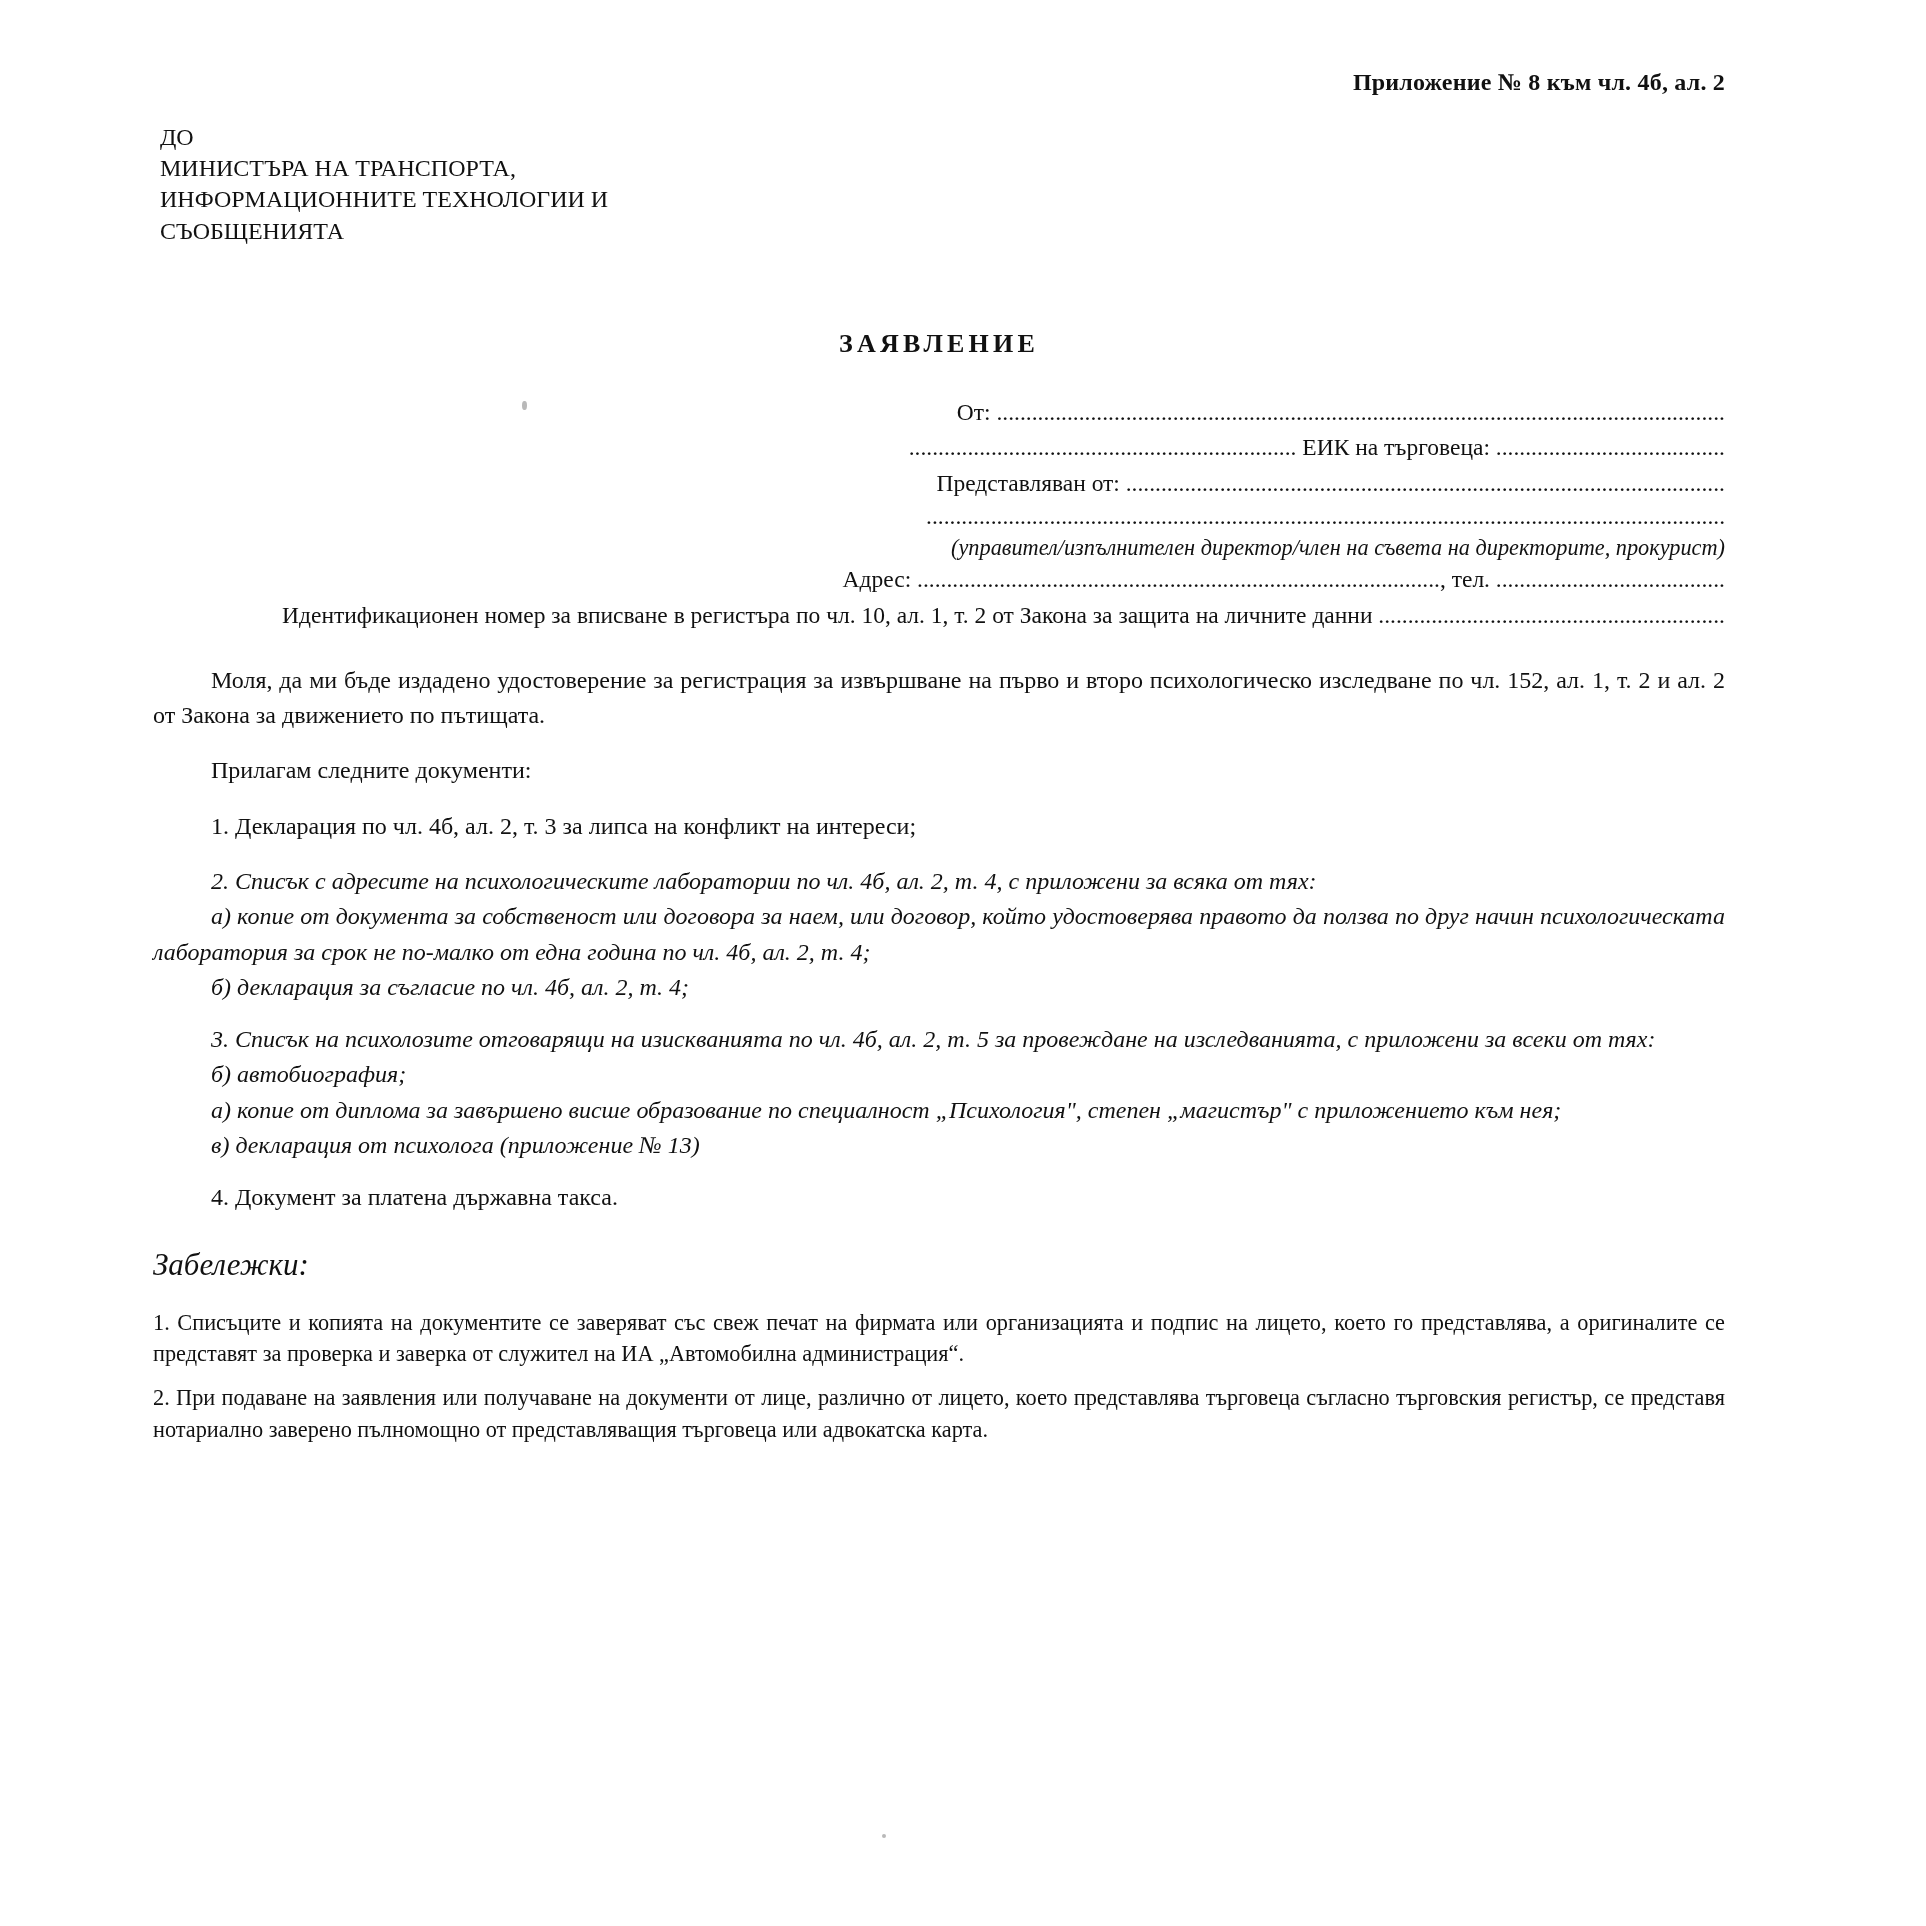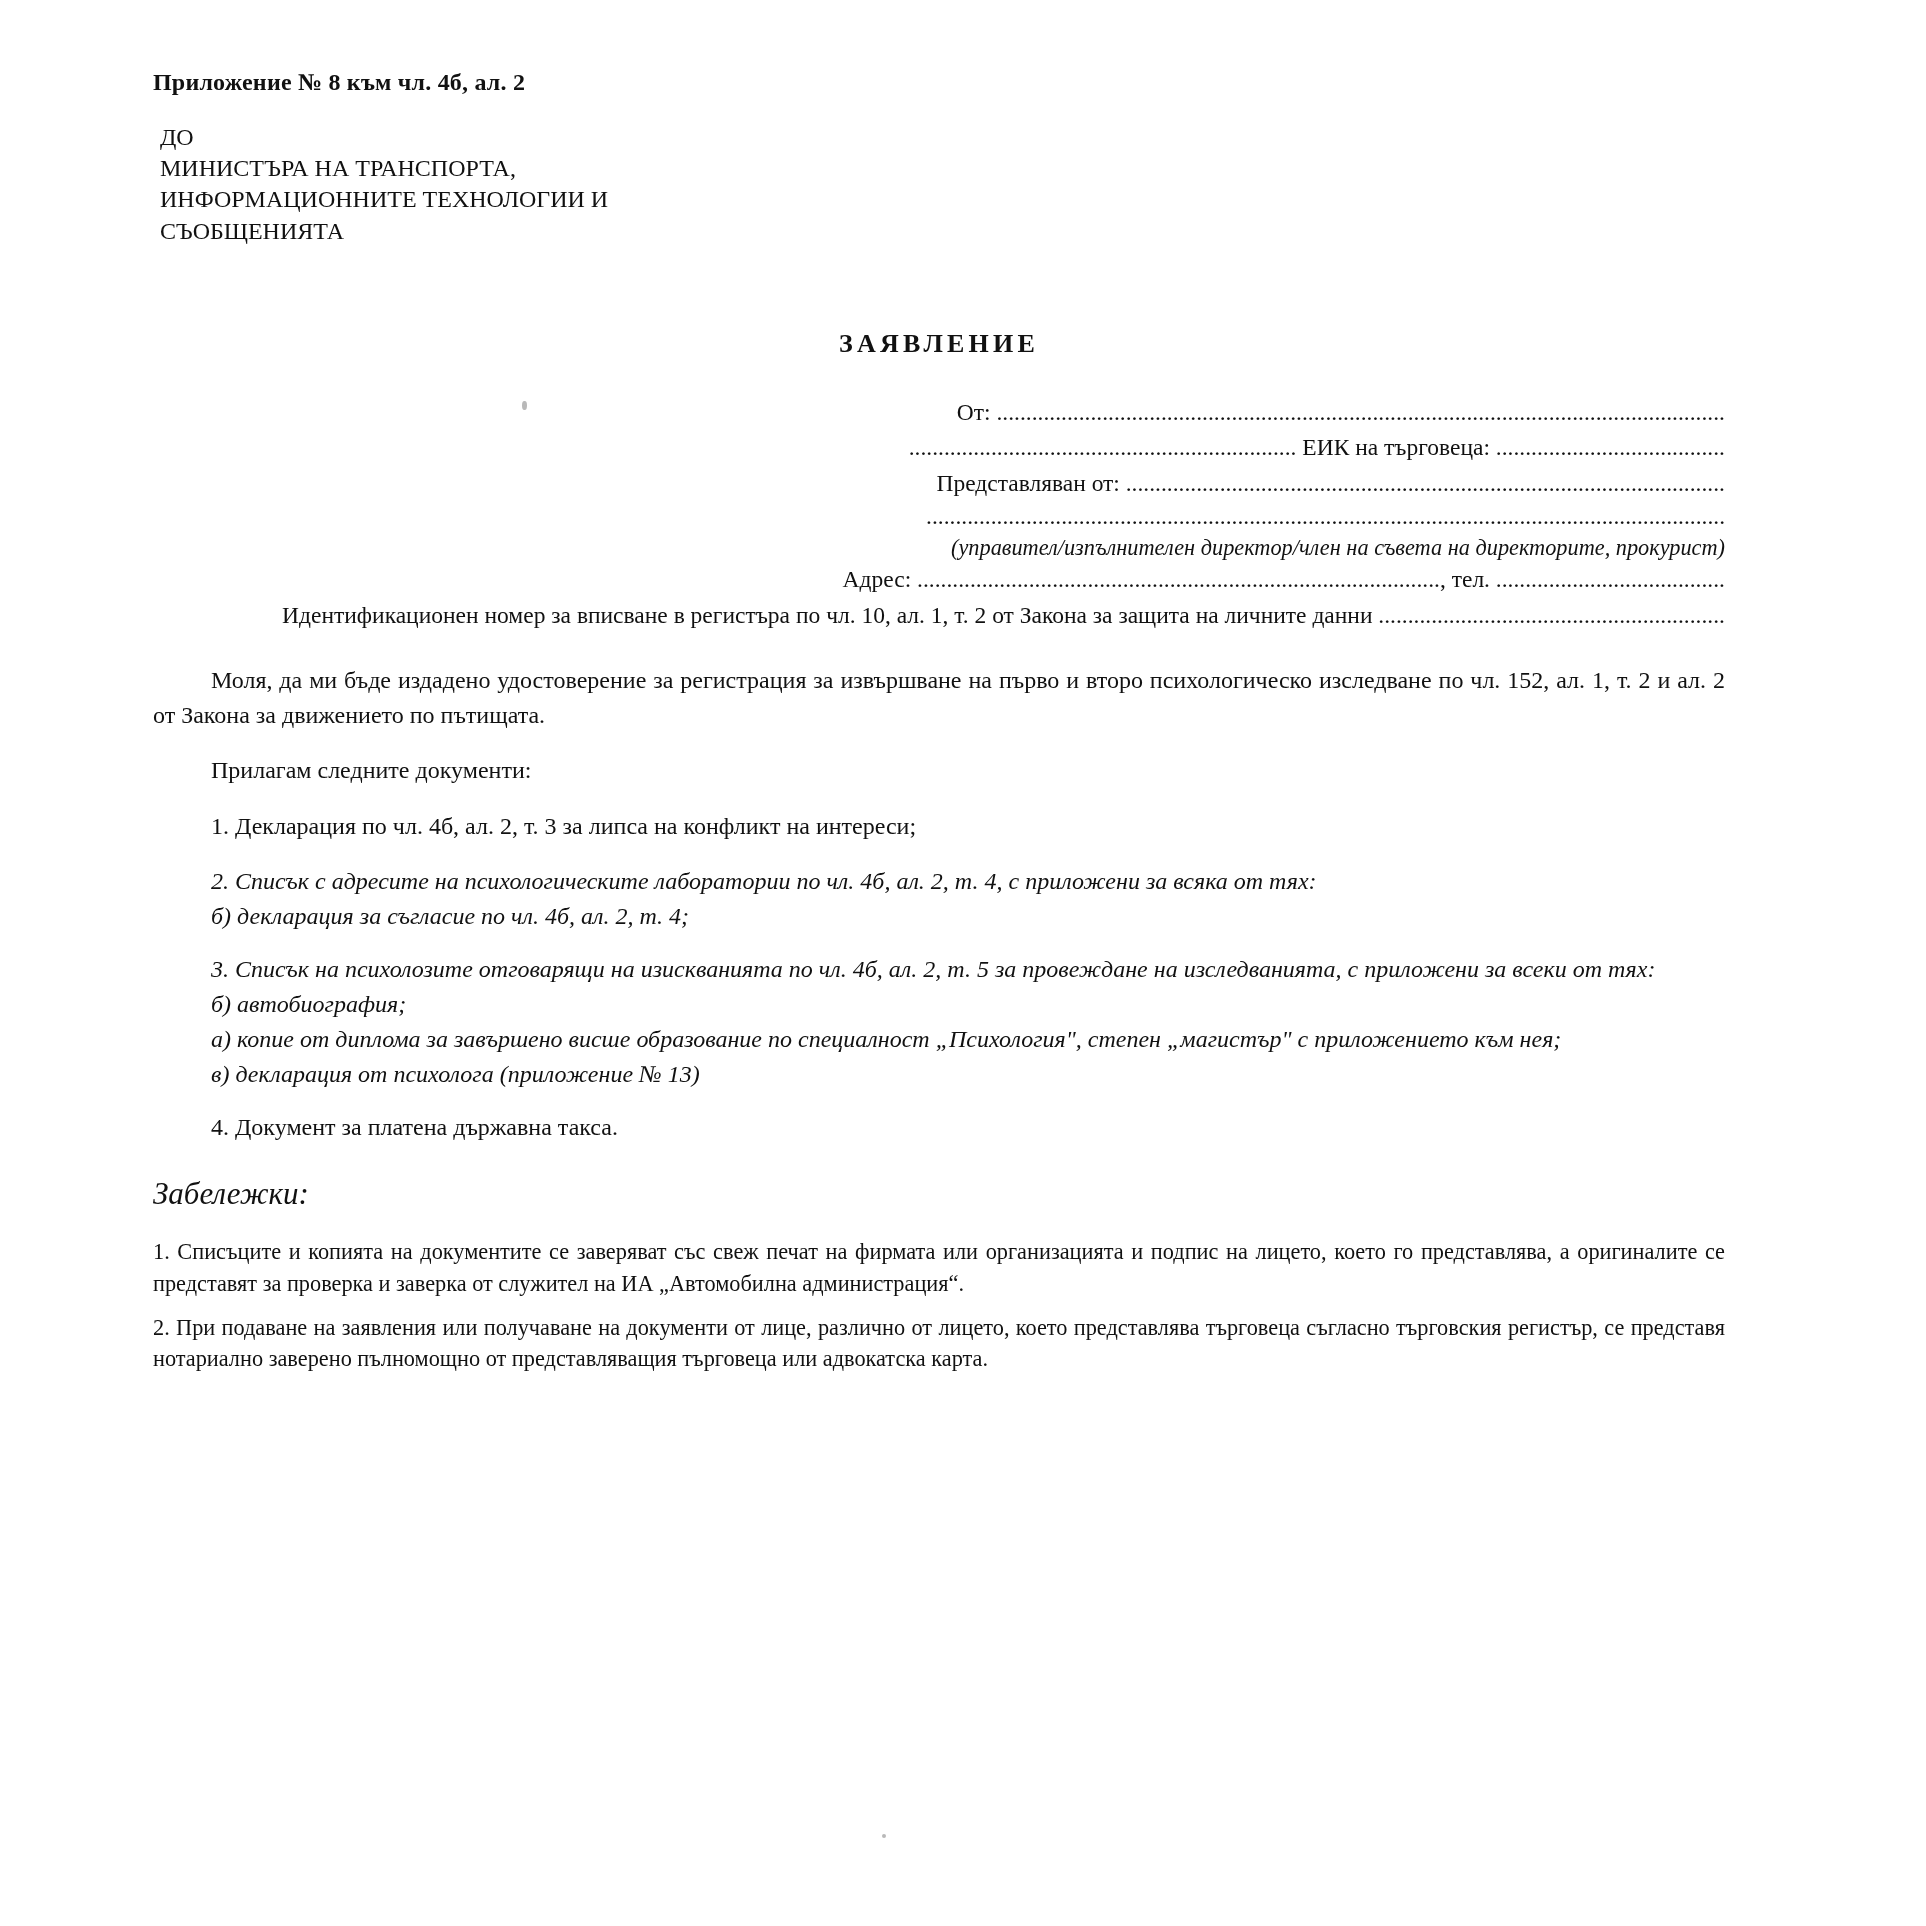--- a/index.html
+++ b/index.html
@@ -21,20 +21,21 @@
   }
 
   .content {
     position: absolute;
     left: 153px;
     top: 69px;
     width: 1572px;
   }
 
   .annex {
+    text-align: right;
     font-weight: bold;
     font-size: 24px;
     letter-spacing: 0.2px;
     margin: 0 0 26px 0;
   }
 
   .addressee {
     font-size: 24px;
     line-height: 1.30;
     margin: 0 0 0 7px;
@@ -146,20 +147,21 @@
 
     <p class="para">Прилагам следните документи:</p>
 
     <div class="gap-md"></div>
 
     <p class="para">1. Декларация по чл. 4б, ал. 2, т. 3 за липса на конфликт на интереси;</p>
 
     <div class="gap-md"></div>
 
     <p class="para tight">2. Списък с адресите на психологическите лаборатории по чл. 4б, ал. 2, т. 4, с приложени за всяка от тях:</p>
+    <p class="para tight">а) копие от документа за собственост или договора за наем, или договор, който удостоверява правото да ползва по друг начин психологическата лаборатория за срок не по-малко от една година по чл. 4б, ал. 2, т. 4;</p>
     <p class="para tight">б) декларация за съгласие по чл. 4б, ал. 2, т. 4;</p>
 
     <div class="gap-md"></div>
 
     <p class="para tight">3. Списък на психолозите отговарящи на изискванията по чл. 4б, ал. 2, т. 5 за провеждане на изследванията, с приложени за всеки от тях:</p>
     <p class="para tight">б) автобиография;</p>
     <p class="para tight">а) копие от диплома за завършено висше образование по специалност „Психология", степен „магистър" с приложението към нея;</p>
     <p class="para tight">в) декларация от психолога (приложение № 13)</p>
 
     <div class="gap-md"></div>

